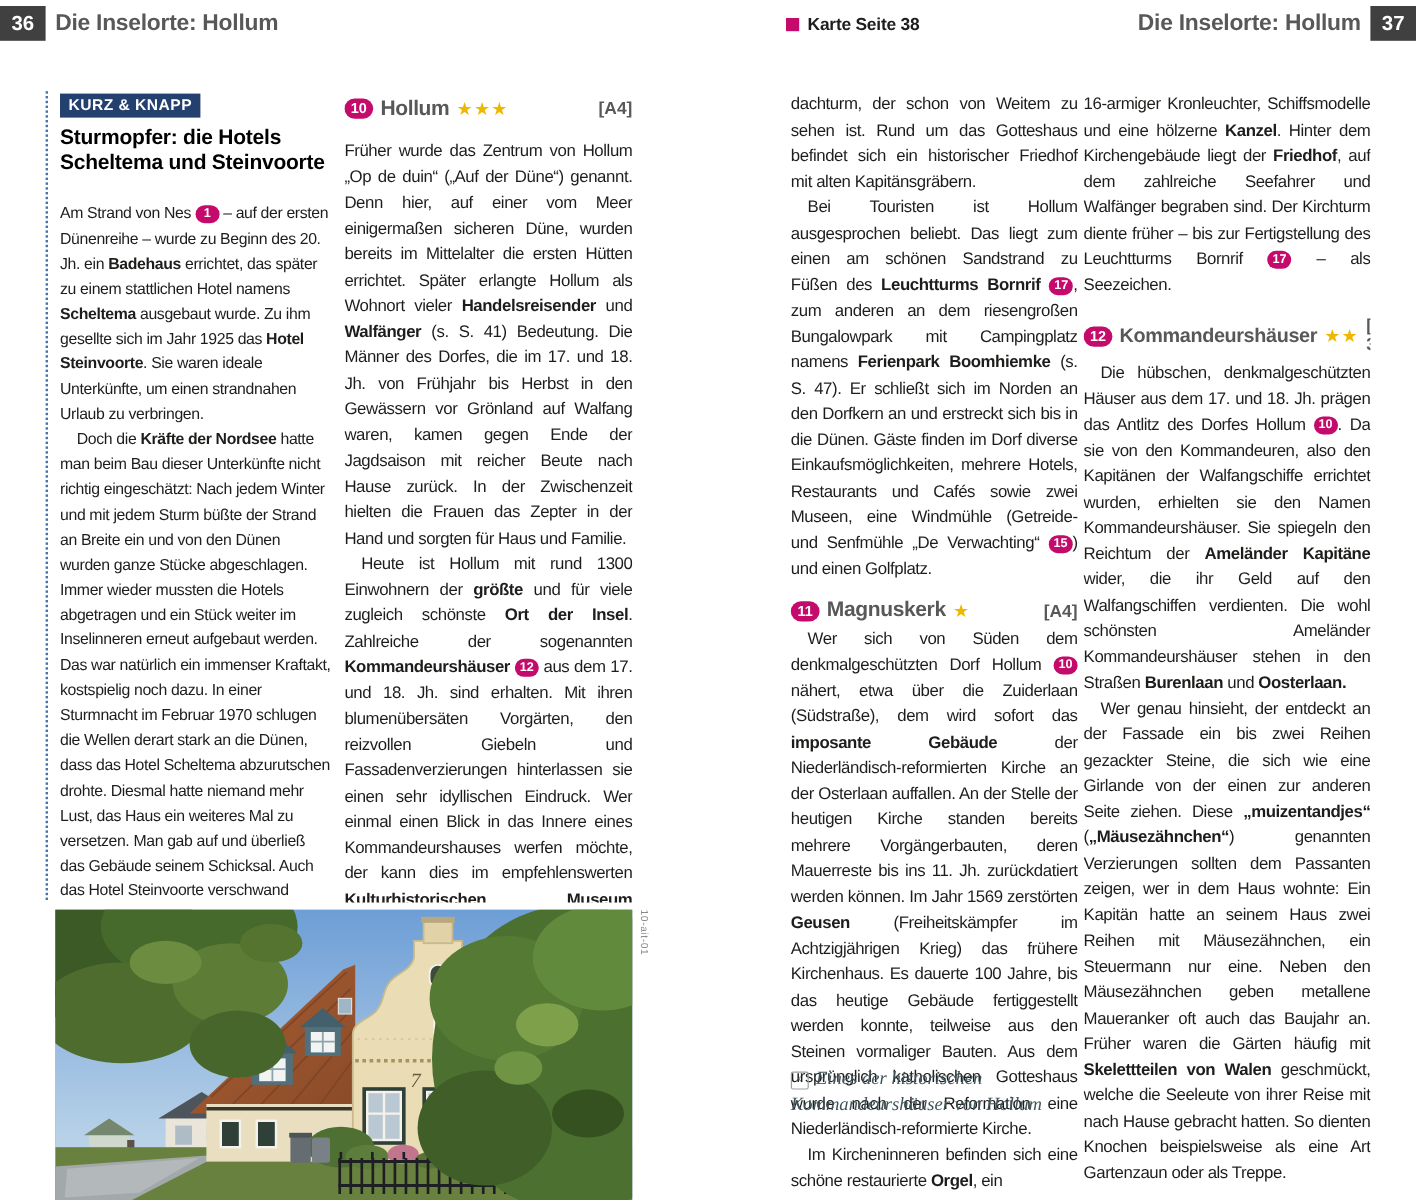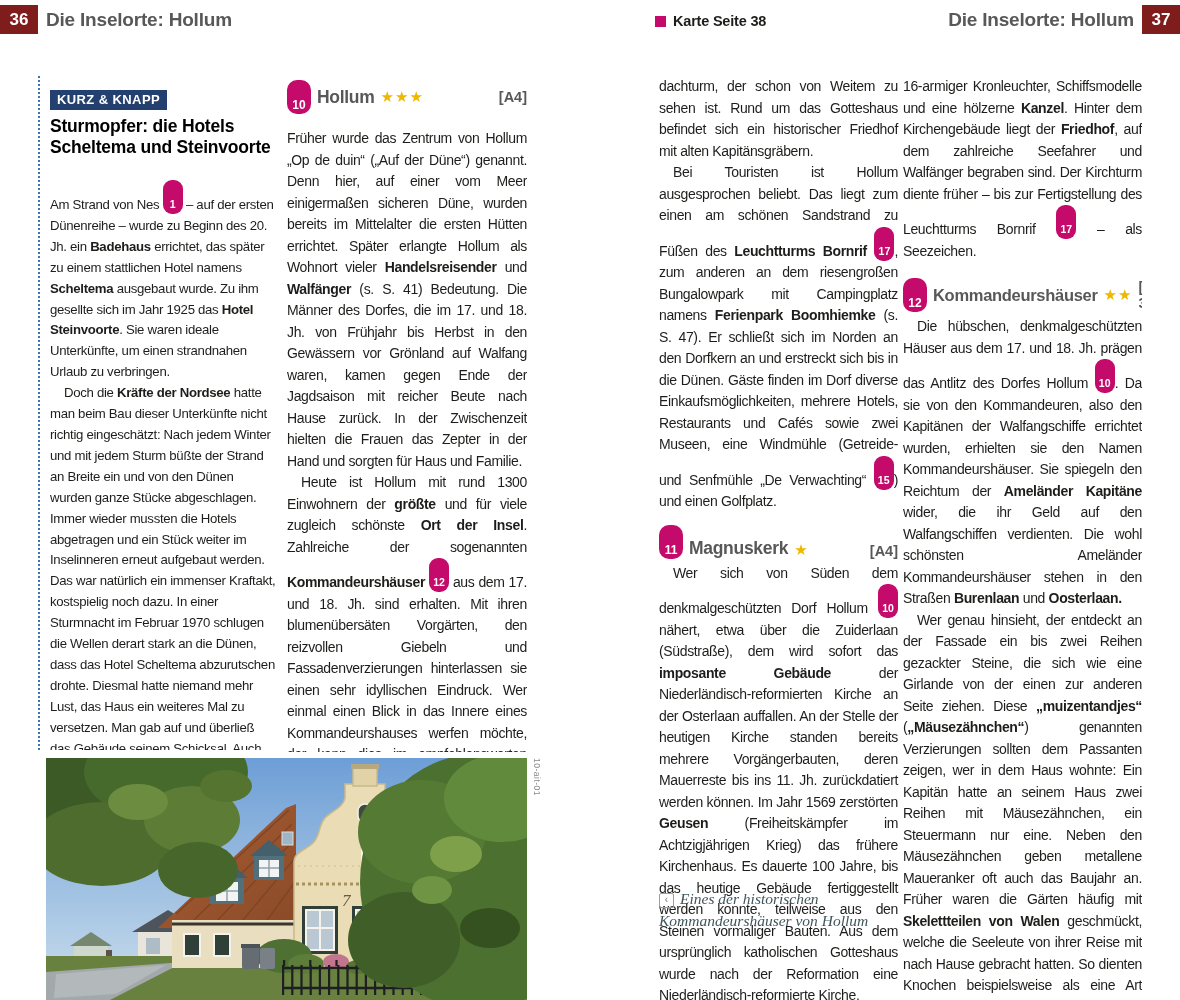--- a/index.html
+++ b/index.html
@@ -1,20 +1,20 @@
 <!DOCTYPE html>
 <html lang="de"><head>
 <meta charset="utf-8">
 <style>
   html,body{margin:0;padding:0;background:#ffffff;}
   .page{position:relative;width:1180px;height:1000px;background:#fff;overflow:hidden;
         font-family:"Liberation Sans",sans-serif;color:#1d1d1b;}
 
   
-  .pagenum{position:absolute;top:5px;width:38px;height:29px;background:#7f1d1d;color:#fff;
+  .pagenum{position:absolute;top:5px;width:38px;height:29px;background:#404040;color:#fff;
            font-weight:bold;font-size:17px;line-height:29px;text-align:center;}
   .pagenum.left{left:0;}
   .pagenum.right{right:0;}
   .runhead{position:absolute;top:9px;font-weight:bold;font-size:19px;color:#58585a;letter-spacing:-0.2px;}
   .runhead.left{left:46px;}
   .runhead.right{right:46px;}
   .maplink{position:absolute;left:655px;top:13px;font-size:14.5px;font-weight:bold;color:#1d1d1b;letter-spacing:-0.2px;text-align:right;}
   .maplink .sq{display:inline-block;width:11px;height:11px;background:#c40a6a;margin-right:7px;vertical-align:-1px;}
 
   
@@ -25,36 +25,36 @@
   .col3{left:659px;width:239px;}
   .col4{left:903px;width:239px;height:924px;overflow:hidden;}
 
   .para{margin:0;font-size:14px;line-height:21.5px;letter-spacing:-0.35px;text-align:justify;
         hyphens:auto;-webkit-hyphens:auto;}
   .para.indent{text-indent:14px;}
   .col1 .para{font-size:13.2px;line-height:20.9px;letter-spacing:-0.3px;text-align:left;}
 
   
   .kk-label{display:inline-block;background:#24406e;color:#fff;font-weight:bold;font-size:13px;
-            letter-spacing:0.4px;padding:2px 7px 3px;margin:14px 0 6px;}
+            letter-spacing:0.4px;padding:2px 7px 3px;margin:2px 0 6px;}
   .kk-title{font-weight:bold;font-size:17.5px;line-height:20.5px;color:#000000;
             letter-spacing:-0.2px;margin:0 0 23px;}
 
   
   .sec-heading{display:flex;align-items:center;gap:6px;margin:4px 0 14px;}
   .col3 .sec-heading{margin:12px 0 4px;align-items:flex-end;}
   .col4 .sec-heading{margin:16px 0 4px;}
   .sec-title{font-weight:bold;font-size:17.5px;color:#58585a;letter-spacing:-0.3px;white-space:nowrap;}
   .stars{color:#efb800;font-size:15px;letter-spacing:1px;white-space:nowrap;}
   .ref{margin-left:auto;font-weight:bold;font-size:14.5px;color:#58585a;}
 
   
   .badge{display:inline-block;background:#c40a6a;color:#fff;font-weight:bold;font-size:10.5px;
          min-width:20px;height:15px;line-height:15px;border-radius:9px;text-align:center;
-         letter-spacing:0;text-indent:0;padding:17px 1px;box-sizing:border-box;vertical-align:1px;}
+         letter-spacing:0;text-indent:0;padding:0 1px;box-sizing:border-box;vertical-align:1px;}
   .badge-lg{min-width:24px;height:17px;line-height:17px;font-size:12px;border-radius:10px;}
 
   
   .info{margin:2px 0;font-size:13.4px;line-height:20px;letter-spacing:-0.3px;
         padding-left:13px;text-indent:-13px;text-align:left;}
   .info-marker{color:#9a1c20;font-weight:bold;margin-right:4px;}
 
   
   .photo{position:absolute;left:46px;top:758px;width:481px;height:242px;overflow:hidden;background:#9fb6c6;}
   .photo svg{display:block;}

